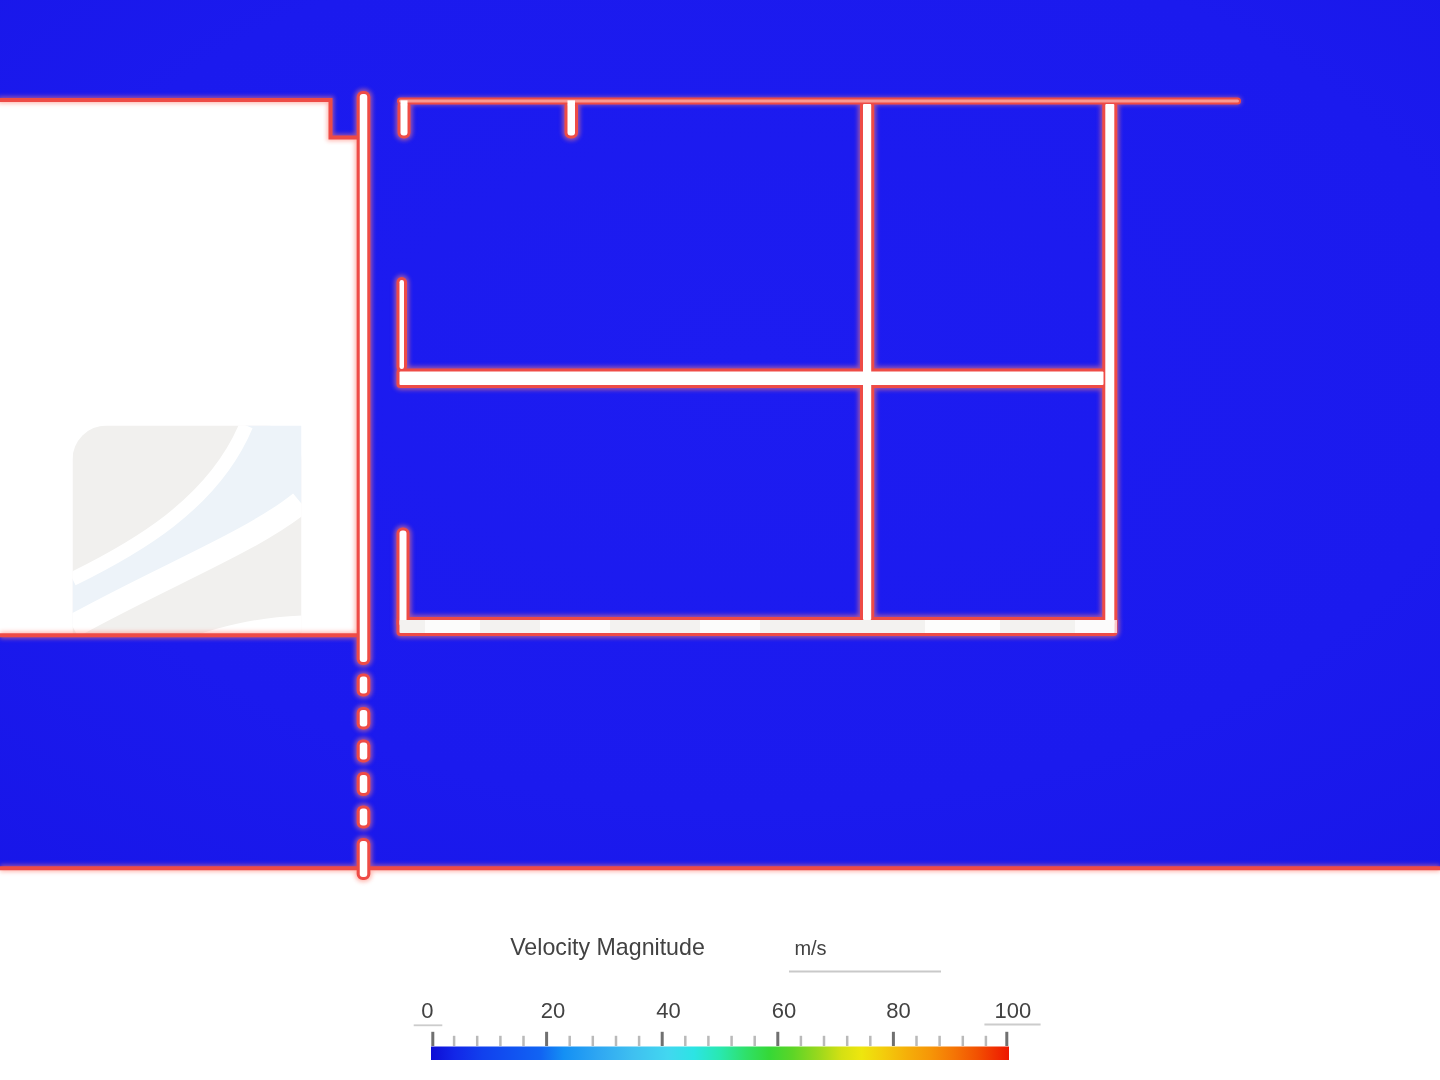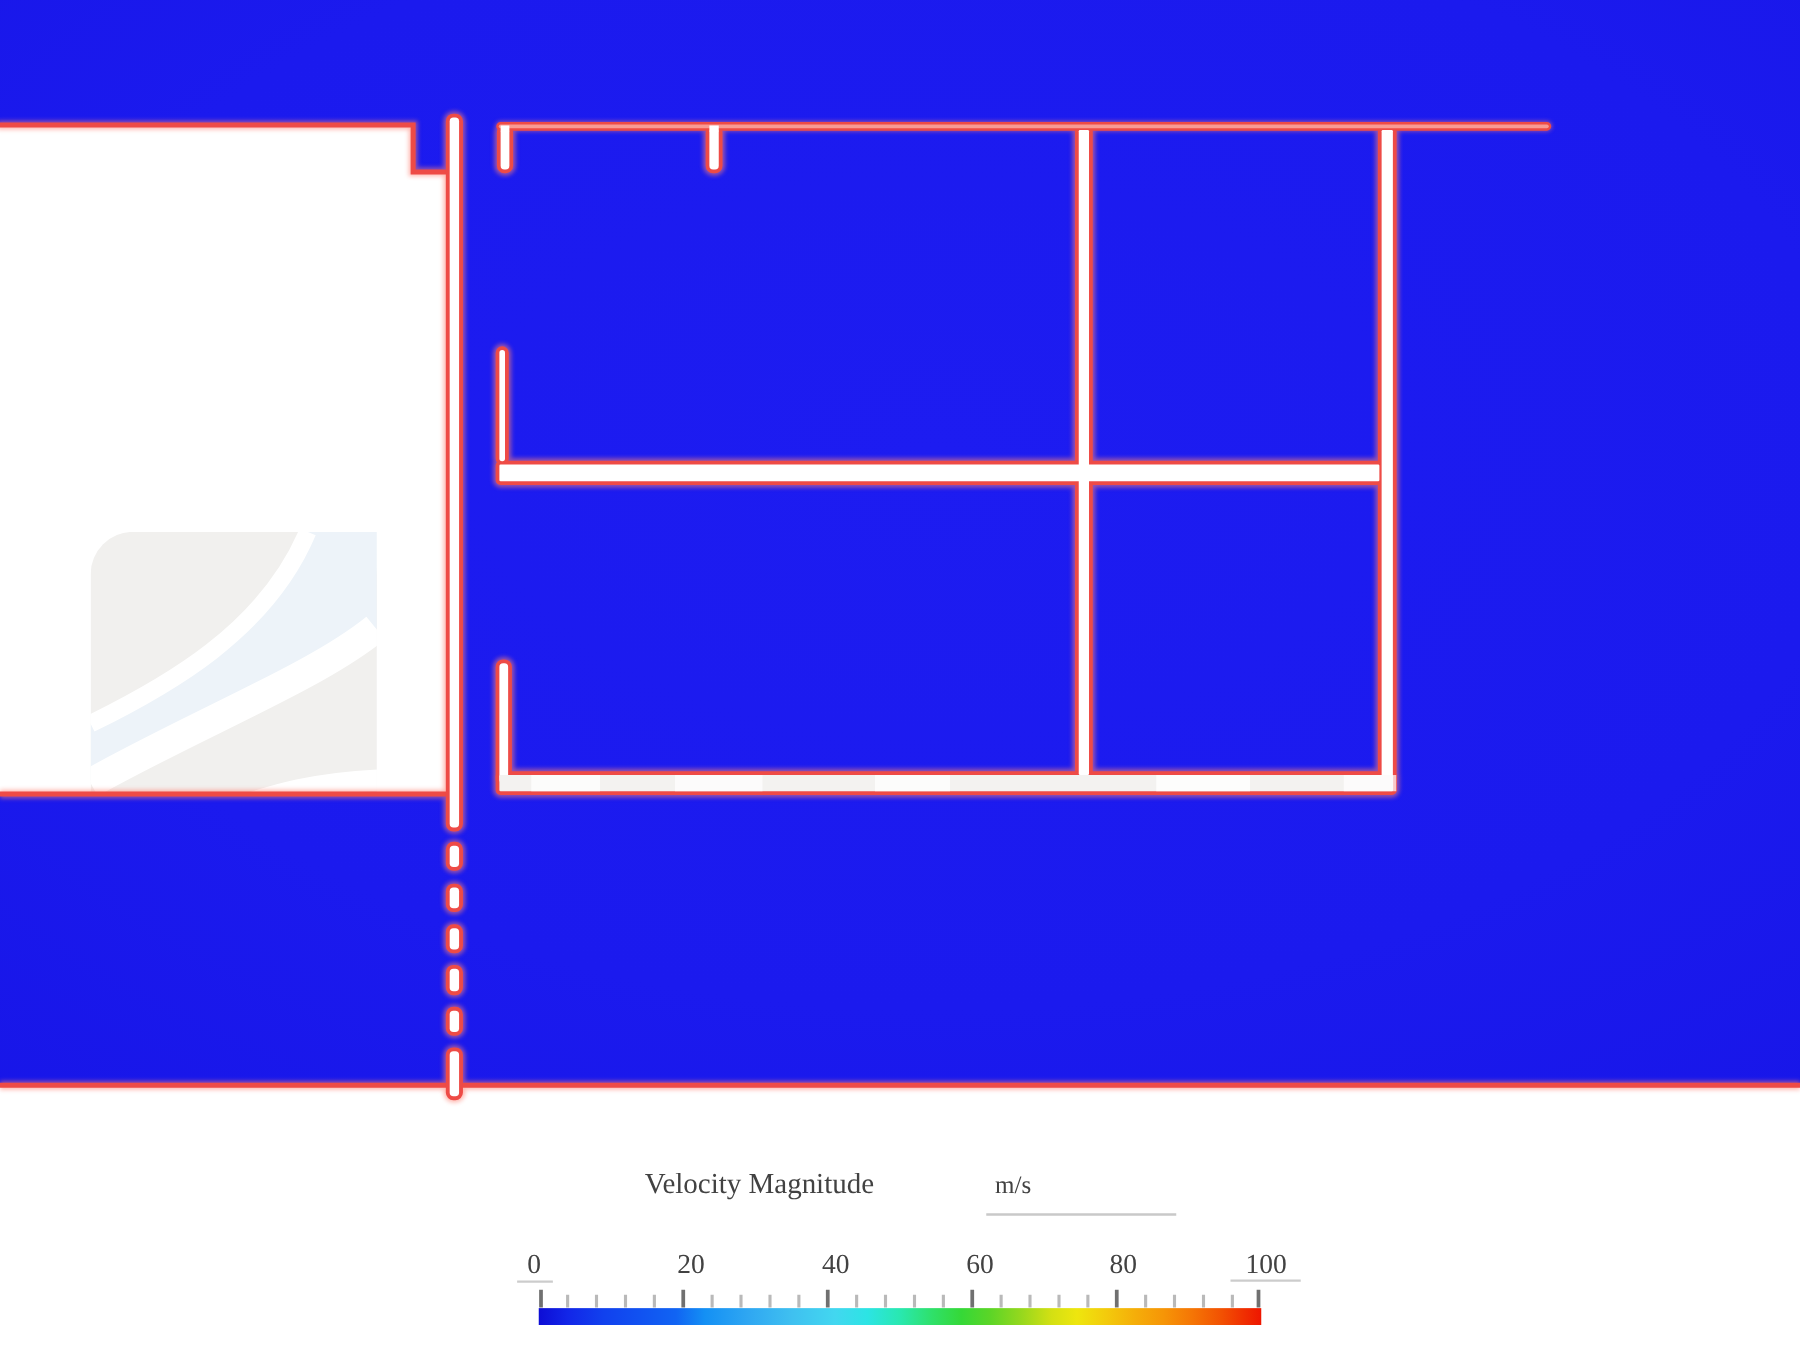--- a/index.html
+++ b/index.html
@@ -1,17 +1,17 @@
 <!DOCTYPE html>
 <html><head>
 <meta charset="utf-8">
 <style>
   html,body{margin:0;padding:0;background:#ffffff;}
   .stage{position:relative;width:1440px;height:1080px;overflow:hidden;background:#ffffff;
-         font-family:Liberation Serif, serif;}
+         font-family:Liberation Sans, sans-serif;}
   svg{display:block;}
 </style>
 </head>
 <body>
 <div class="stage">
 <svg width="1440" height="1080" viewBox="0 0 1440 1080">
   <defs>
     <linearGradient id="jet" x1="0" y1="0" x2="1" y2="0">
       <stop offset="0" stop-color="#0d0dd5"></stop>
       <stop offset="0.04" stop-color="#1226e8"></stop>

